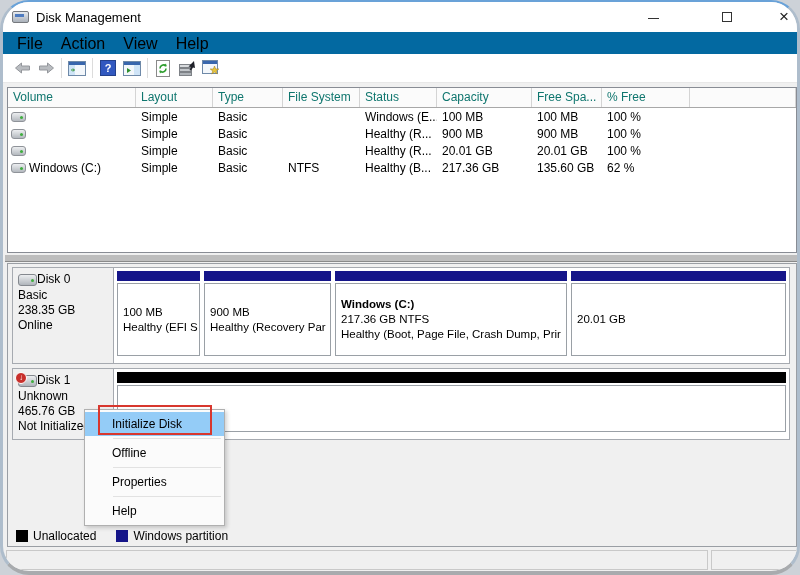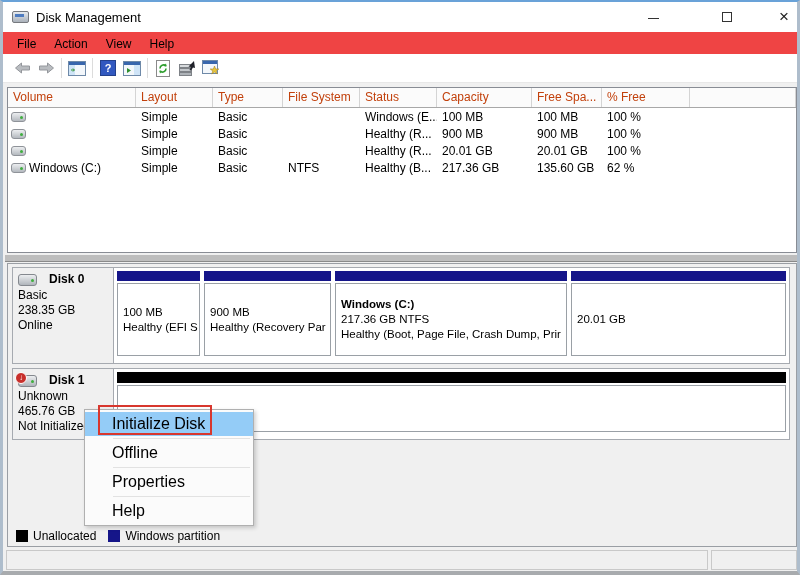--- a/index.html
+++ b/index.html
@@ -7,54 +7,55 @@
   body { font-family: "Liberation Sans", sans-serif; }
 
   .window {
     position: relative; width: 800px; height: 575px;
     background: #f0f0f0;
     border-top: 2px solid #69a2d8;
     border-left: 3px solid #aebdcc;
     border-right: 3px solid #aebdcc;
     border-bottom: 4px solid #a8abae;
     overflow: hidden;
+    border-radius: 29px;
   }
 
   
   .titlebar { position:absolute; top:0; left:0; right:0; height:30px; background:#fff;
               display:flex; align-items:center; padding-left:9px; }
   .title-icon { width:17px; height:12px; border:1px solid #76797e; border-radius:2px;
                 background: linear-gradient(#e7ebef, #aab1ba); position:relative; }
   .title-icon::after { content:""; position:absolute; left:2px; top:2px; width:9px; height:3px;
                 background:#4f7cc0; }
   .title-text { font-size:13px; color:#000; margin-left:7px; }
   .ctrl { position:absolute; top:0; height:30px; display:flex; align-items:center; justify-content:center; }
   .ctrl-min { left:626px; width:48px; }
   .ctrl-max { left:700px; width:48px; }
   .ctrl-close { left:766px; width:30px; font-size:17px; color:#222; }
   .glyph-min { width:11px; height:0; border-top:1px solid #333; margin-top:3px; }
   .glyph-max { width:10px; height:10px; border:1px solid #333; background:transparent; }
 
   
-  .menubar { position:absolute; top:30px; left:0; right:0; height:22px; background:#ef4444;
-             display:flex; align-items:flex-end; font-size:12px; padding-left:5px; }
+  .menubar { position:absolute; top:30px; left:0; right:0; height:22px; background:#0369a1;
+             display:flex; align-items:flex-start; font-size:16px; padding-left:5px; }
   .menu-top-item { padding:3px 9px; color:#000; }
 
   
   .toolbar { position:absolute; top:52px; left:0; right:0; height:29px; background:#fff;
              border-bottom:1px solid #e8e8e8; display:flex; align-items:center; padding-left:7px; }
   .tbtn { width:24px; height:24px; display:flex; align-items:center; justify-content:center; }
   .tb-sep { width:1px; height:20px; background:#dcdcdc; margin:0 3px; }
 
   
   .volume-pane { position:absolute; top:85px; left:4px; width:790px; height:166px;
                  background:#fff; border:1px solid #888c94; overflow:hidden; }
   .vhead { display:grid; grid-template-columns:128px 77px 70px 77px 77px 95px 70px 88px 1fr;
            height:20px; background:#fbfbfb; border-bottom:1px solid #a8a8a8; font-size:12px; }
-  .hcell { padding:2px 16px 0 5px; border-right:1px solid #d4d4d4; white-space:nowrap; overflow:hidden; color:#c2410c; }
+  .hcell { padding:2px 16px 0 5px; border-right:1px solid #d4d4d4; white-space:nowrap; overflow:hidden; color:#0f766e; }
   .vrow { display:grid; grid-template-columns:128px 77px 70px 77px 77px 95px 70px 88px 1fr;
           height:17px; font-size:12px; align-items:center; }
   .vcell { padding-left:5px; white-space:nowrap; overflow:hidden; }
   .c-vol { display:flex; align-items:center; gap:3px; padding-left:3px; }
   .vol-icon { width:15px; height:10px; flex:0 0 15px; border:1px solid #8f9399; border-radius:3px;
               background:linear-gradient(#eceef0,#b4b9bf); position:relative; display:inline-block; }
   .vol-icon::after { content:""; position:absolute; right:2px; top:3px; width:3px; height:3px;
               border-radius:50%; background:#3fae3f; }
 
   
@@ -63,48 +64,48 @@
 
   
   .disk-pane { position:absolute; top:261px; left:4px; width:790px; height:284px;
                background:#f0f0f0; border:1px solid #9a9ea4; }
   .disk-row { position:absolute; left:4px; width:778px; display:flex;
               border:1px solid #a6aab0; background:#fff; }
   .disk-row-0 { top:3px; height:97px; }
   .disk-row-1 { top:104px; height:72px; }
   .disk-label { width:101px; flex:0 0 101px; background:#f0f0f0; border-right:1px solid #a6aab0;
                 padding:4px 2px 0 5px; font-size:12px; line-height:15px; white-space:nowrap; overflow:hidden; }
-  .disk-name { font-weight:bold; display:flex; align-items:center; gap:12px; margin-bottom:1px; }
+  .disk-name { font-weight:normal; display:flex; align-items:center; gap:0; margin-bottom:1px; }
   .disk-icon { width:19px; height:12px; flex:0 0 19px; border:1px solid #84888e; border-radius:3px;
                background:linear-gradient(#eceef0,#b0b5bb); position:relative; display:inline-block; }
   .disk-icon::after { content:""; position:absolute; right:2px; top:4px; width:3px; height:3px;
                border-radius:50%; background:#3fae3f; }
   .badge-uninit::before { content:"\2193"; position:absolute; left:-4px; top:-4px; width:10px; height:10px;
                border-radius:50%; background:#c8302c; border:1px solid #fff; color:#fff;
                font-size:8px; line-height:10px; text-align:center; z-index:2; }
   .disk-graphic { flex:1; display:flex; gap:2px; padding:0 2px; background:#fff; overflow:hidden; }
   .part { display:flex; flex-direction:column; }
   .part-bar { height:10px; margin:3px 1px 2px 1px; }
   .part-box { flex:1; border:1px solid #9aa0a6; margin:0 1px 7px 1px; padding:2px 5px;
               display:flex; flex-direction:column; justify-content:center;
               font-size:11.5px; line-height:15px; white-space:nowrap; overflow:hidden; }
   .pname { font-weight:bold; }
   .p-w1 { width:85px; flex:0 0 85px; } .p-w2 { width:129px; flex:0 0 129px; }
   .p-w3 { width:234px; flex:0 0 234px; } .p-grow { flex:1; }
   .bar-unalloc { height:11px; }
 
   
   .legend { position:absolute; left:8px; bottom:2px; height:17px; display:flex;
-            align-items:center; gap:12px; font-size:12px; }
+            align-items:center; gap:20px; font-size:12px; }
   .legend-item { display:flex; align-items:center; gap:5px; }
   .legend-swatch { width:12px; height:12px; display:inline-block; }
 
   
-  .ctx-menu { position:absolute; left:81px; top:407px; width:170px; background:#fbfbfb;
-              border:1px solid #b0b0b0; padding:2px 0; z-index:5; font-size:16px;
+  .ctx-menu { position:absolute; left:81px; top:407px; width:141px; background:#fbfbfb;
+              border:1px solid #b0b0b0; padding:2px 0; z-index:5; font-size:12px;
               box-shadow:2px 2px 4px rgba(0,0,0,0.18); }
   .menu-item { height:24px; line-height:24px; padding-left:27px; color:#000; white-space:nowrap; }
   .menu-sep { height:1px; background:#e2e2e2; margin:2px 3px 2px 28px; }
   .annotation-box { position:absolute; left:95px; top:403px; width:114px; height:30px;
               border:2px solid #d8372e; z-index:6; background:transparent; }
 
   
   .statusbar-cell { position:absolute; top:548px; height:20px; background:#f0f0f0;
               border:1px solid #c9c9c9; }
   .sb-1 { left:3px; width:702px; }

